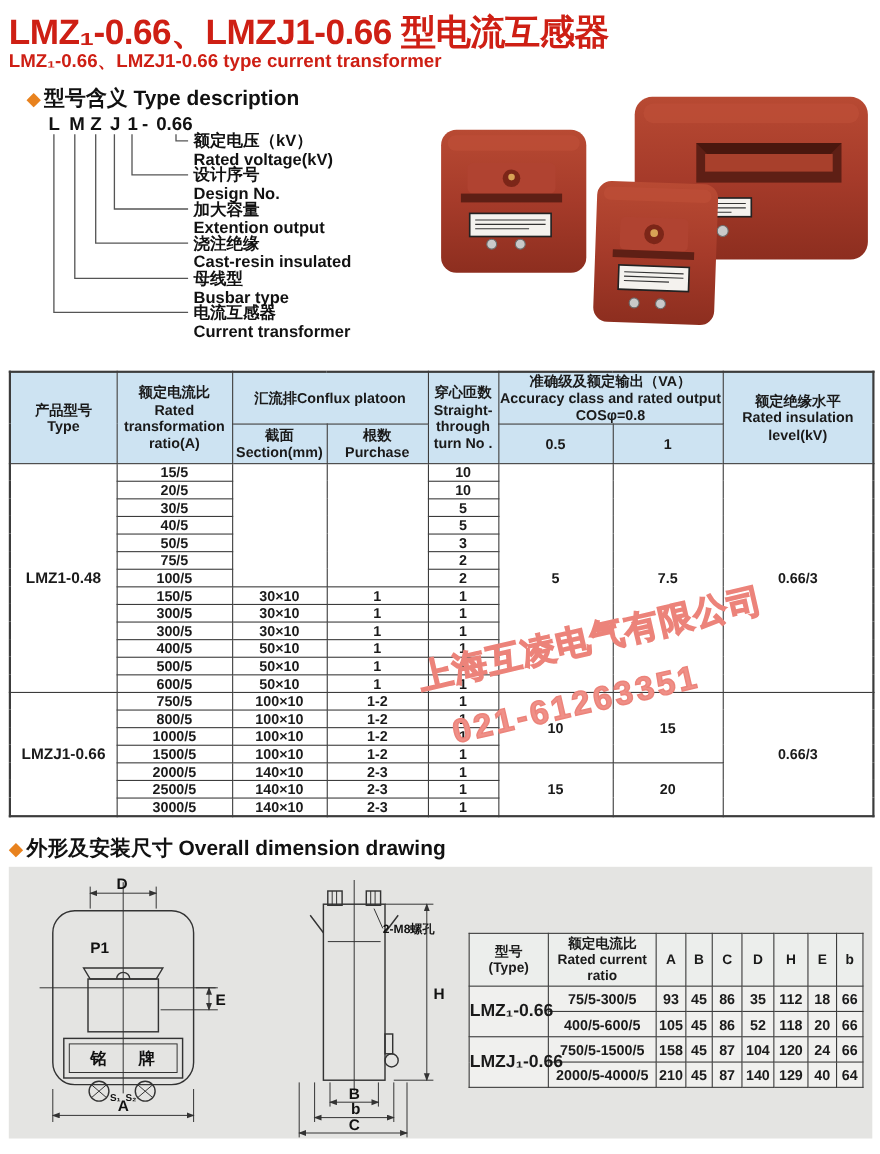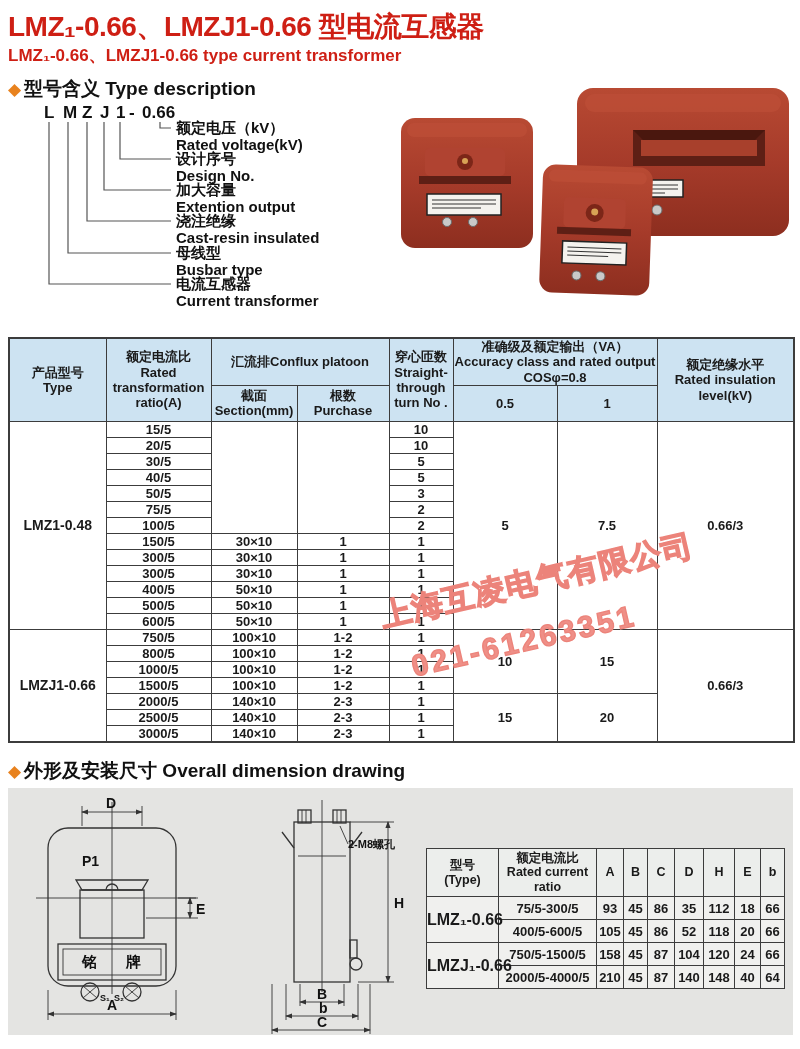--- a/index.html
+++ b/index.html
@@ -4,26 +4,26 @@
 <style>
   :root{
     --red:#ce1f14; --accent:#e8821e; --hdrblue:#cde3f2; --wm:#ef8f87;
     --panel:#e4e4e2; --ink:#1a1a1a; --line:#3c3c3c; --body-red:#a63b2a;
   }
   *{box-sizing:border-box;}
   html,body{margin:0;padding:0;background:#fff;}
   body{font-family:"Liberation Sans","DejaVu Sans",sans-serif;color:var(--ink);}
   .page{position:relative;width:800px;height:1049px;background:#fff;overflow:hidden;}
 
-  .title{position:absolute;left:8px;top:8px;font-size:28px;font-weight:800;color:var(--red);white-space:nowrap;letter-spacing:-0.5px;}
+  .title{position:absolute;left:8px;top:8px;font-size:32px;font-weight:800;color:var(--red);white-space:nowrap;letter-spacing:-0.5px;}
   .subtitle{position:absolute;left:8px;top:44px;font-size:17px;font-weight:700;color:var(--red);white-space:nowrap;text-align:center;}
 
   .sec-head{position:absolute;font-size:19px;font-weight:800;color:#111;white-space:nowrap;}
   .sec-head .diamond{color:var(--accent);font-size:17px;margin-right:3px;}
-  #sec1{left:8px;top:76px;text-align:right;} #sec2{left:8px;top:309px;} #sec3{left:8px;top:758px;}
+  #sec1{left:24px;top:76px;text-align:right;} #sec2{left:8px;top:309px;} #sec3{left:8px;top:758px;}
 
   svg text{font-family:"Liberation Sans","DejaVu Sans",sans-serif;}
   .code-letter{font-size:17px;font-weight:800;fill:#111;}
   .lbl-cn{font-size:15px;font-weight:700;fill:#111;}
   .lbl-en{font-size:15px;font-weight:700;fill:#111;}
   .conn{stroke:#555;stroke-width:1.2;fill:none;}
 
   table.tech{position:absolute;left:8px;top:337px;width:785px;border-collapse:collapse;table-layout:fixed;border:2px solid var(--line);}
   .tech th,.tech td{border:1px solid var(--line);text-align:center;vertical-align:middle;padding:0;}
   .tech th{background:var(--hdrblue);font-size:13px;font-weight:700;line-height:1.18;white-space:pre-line;}
@@ -458,21 +458,21 @@
             <td>120</td>
             <td>24</td>
             <td>66</td>
           </tr>
           <tr>
             <td>2000/5-4000/5</td>
             <td>210</td>
             <td>45</td>
             <td>87</td>
             <td>140</td>
-            <td>148</td>
+            <td>129</td>
             <td>40</td>
             <td>64</td>
           </tr>
         </tbody>
     </table>
   </div>
 
 </div>
 
 </body></html>

